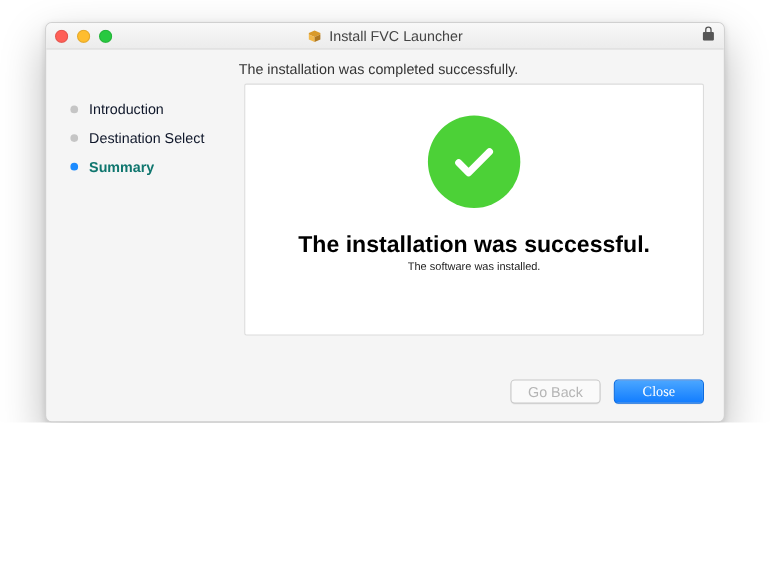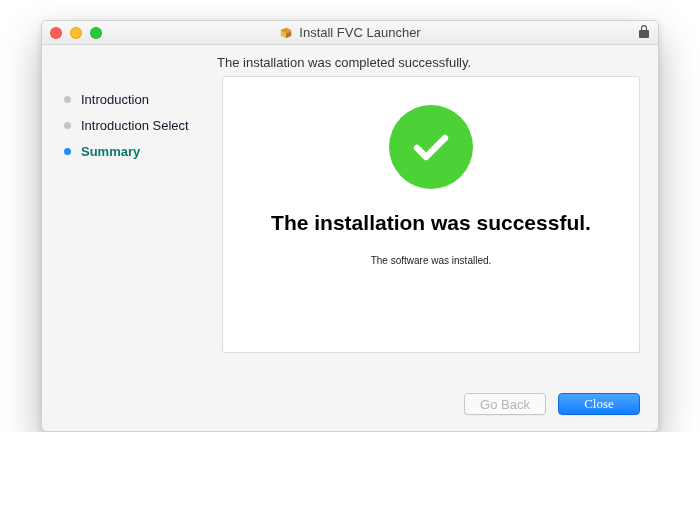--- a/index.html
+++ b/index.html
@@ -6,21 +6,21 @@
     body {
       font-family: -apple-system, BlinkMacSystemFont, "Helvetica Neue", Arial, sans-serif;
       background: #fff;
       display: flex;
       justify-content: center;
       align-items: flex-start;
       padding-top: 20px;
     }
     .window {
       width: 618px;
-      height: 412px;
+      height: 364px;
       background: #f5f5f5;
       border: 1px solid #d0d0d0;
       border-radius: 6px;
       box-shadow: 0 18px 40px rgba(0,0,0,0.28), 0 2px 6px rgba(0,0,0,0.12);
       display: flex;
       flex-direction: column;
       overflow: hidden;
     }
     .titlebar {
       height: 24px;
@@ -91,21 +91,21 @@
       border-radius: 50%;
       background: #4cd137;
       display: flex; align-items: center; justify-content: center;
       margin-bottom: 22px;
     }
     .check-badge svg { width: 48px; height: 48px; }
     .success-headline {
       font-size: 21px;
       font-weight: 700;
       color: #000;
-      margin-bottom: 20px;
+      margin-bottom: 2px;
       text-align: center;
     }
     .success-sub {
       font-size: 10px;
       color: #222;
     }
     .footer {
       display: flex;
       justify-content: flex-end;
       gap: 12px;
@@ -164,21 +164,21 @@
 
   <div class="body">
 
     <div class="sidebar">
       <div class="step">
         <span class="bullet"></span>
         <span>Introduction</span>
       </div>
       <div class="step">
         <span class="bullet"></span>
-        <span>Introduction Select</span>
+        <span>Destination Select</span>
       </div>
       <div class="step active">
         <span class="bullet"></span>
         <span>Summary</span>
       </div>
     </div>
 
     <div class="content-panel">
       <div class="check-badge">
         <svg viewBox="0 0 24 24">

